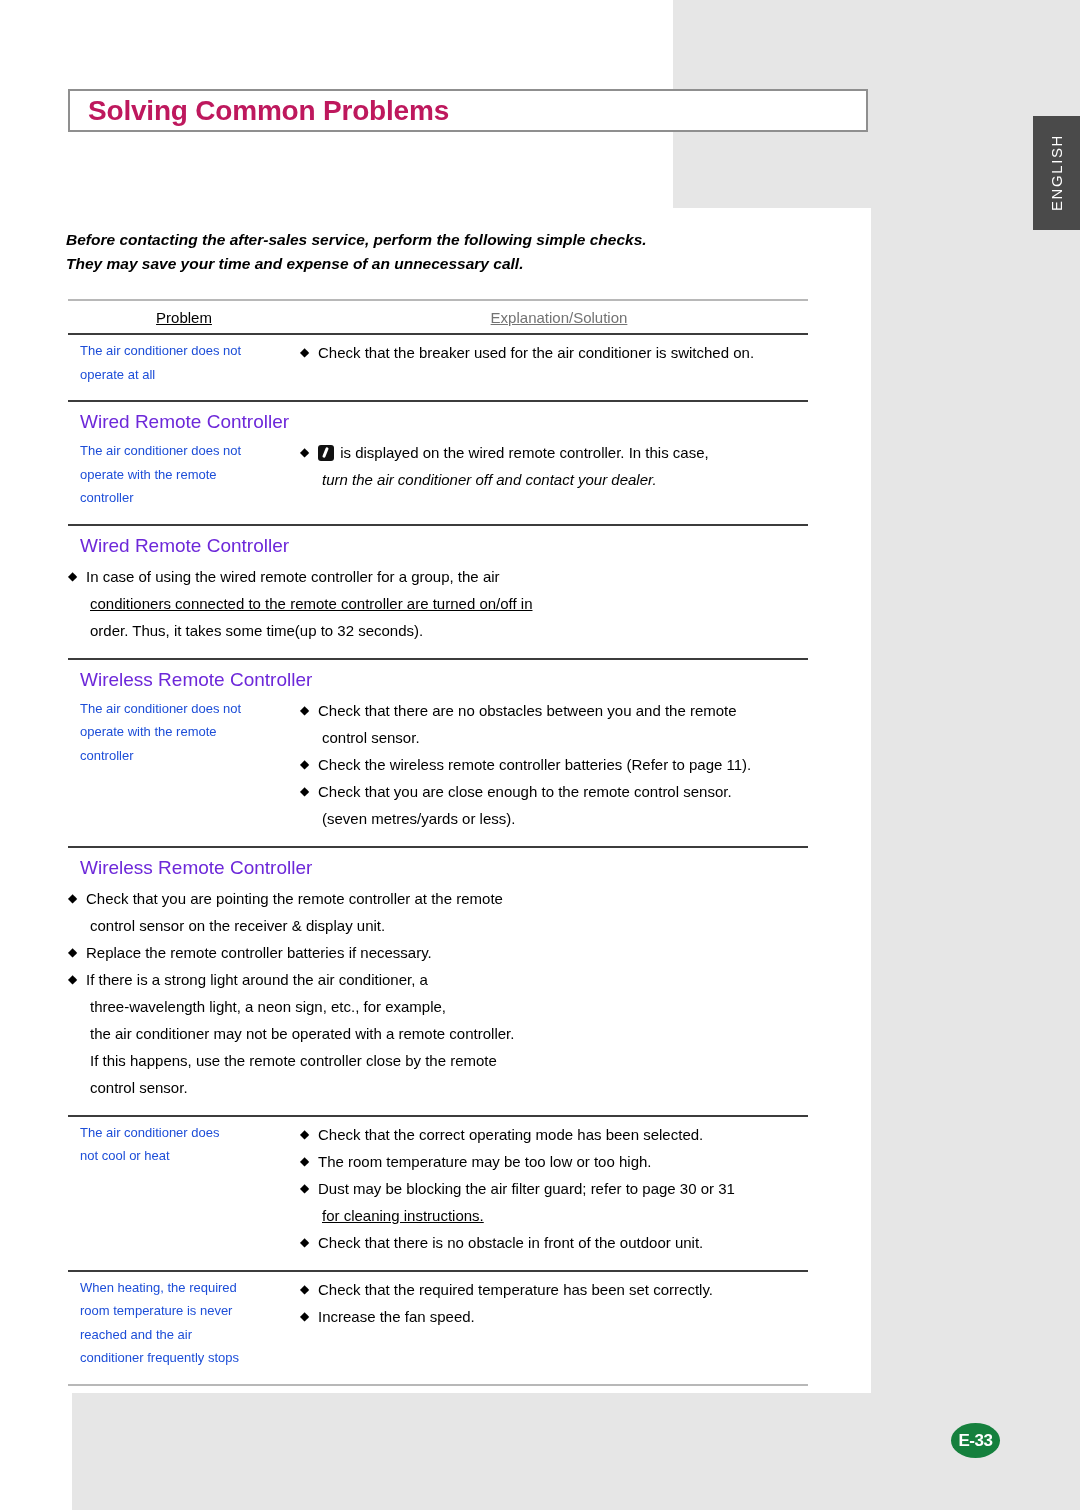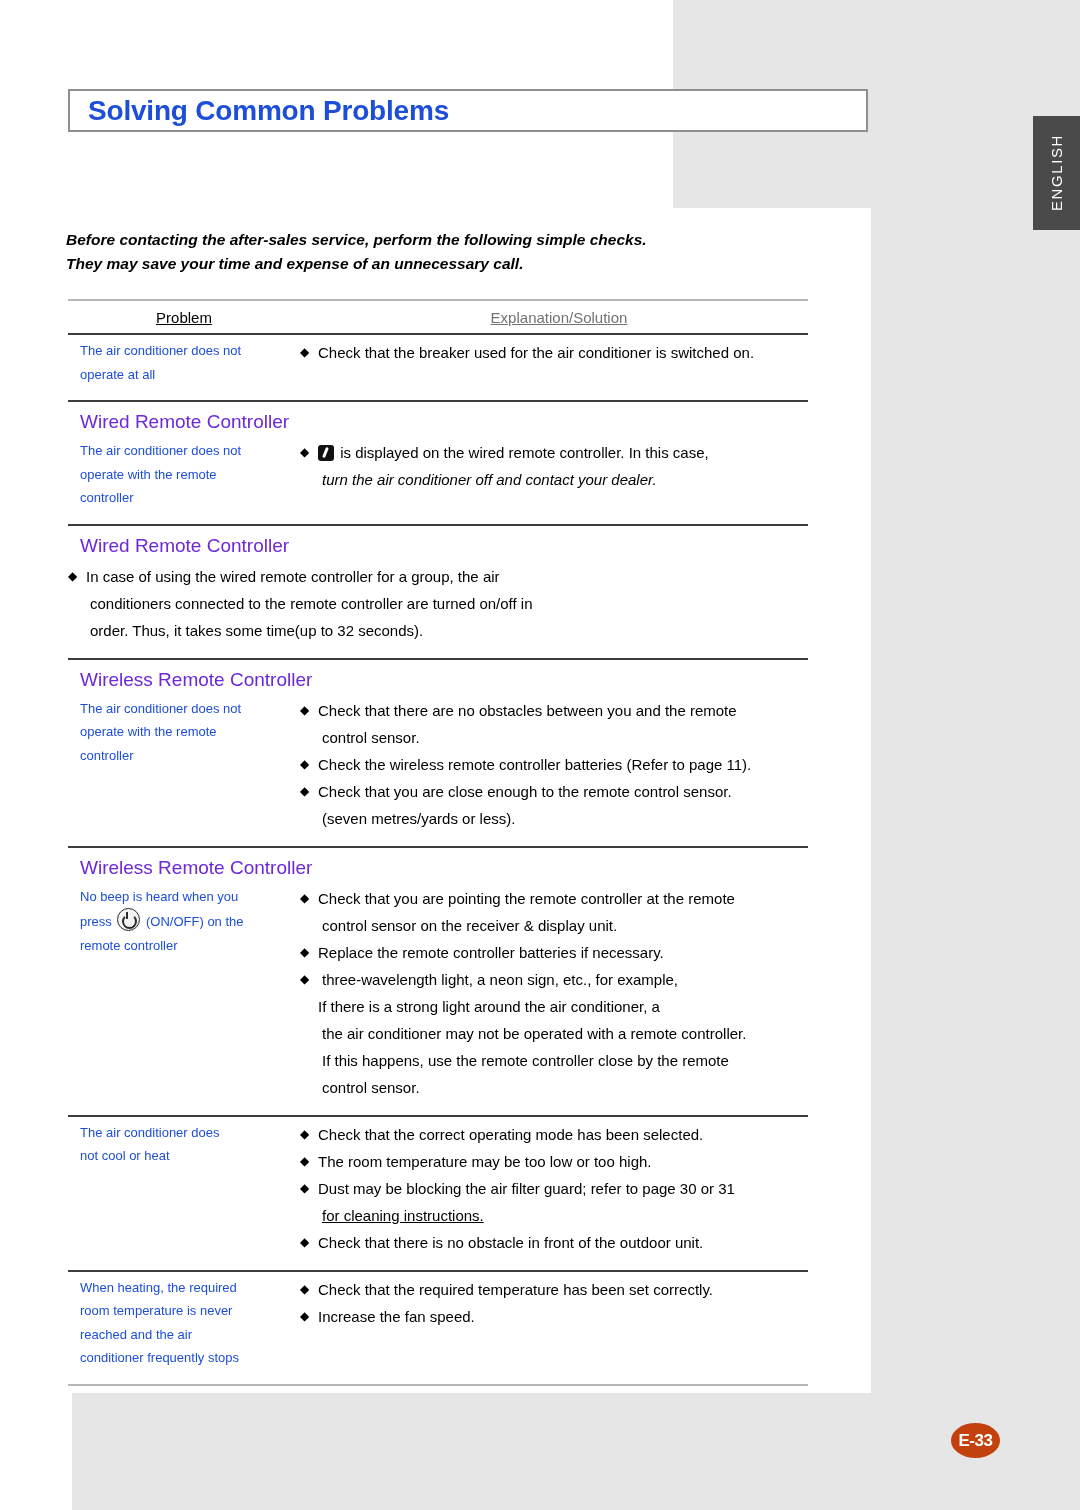--- a/index.html
+++ b/index.html
@@ -104,21 +104,21 @@
     background: #ffffff;
     box-sizing: border-box;
     display: flex;
     align-items: center;
   }
   .title-box h1 {
     margin: 0;
     padding-left: 18px;
     font-size: 28px;
     font-weight: bold;
-    color: #1d4ed8;
+    color: #be185d;
     letter-spacing: -0.2px;
     font-family: "Liberation Sans", sans-serif;
   }
 
   
   .intro {
     position: absolute;
     left: 66px;
     top: 228px;
     width: 780px;
@@ -264,21 +264,21 @@
     border-top-color: transparent;
   }
 
   
   .page-badge {
     position: absolute;
     left: 951px;
     top: 1423px;
     width: 49px;
     height: 35px;
-    background: #c2410c;
+    background: #15803d;
     border-radius: 50%;
     display: flex;
     align-items: center;
     justify-content: center;
   }
   .page-badge span {
     color: #ffffff;
     font-size: 17px;
     font-weight: bold;
     letter-spacing: -0.5px;
@@ -351,21 +351,21 @@
           </div>
         </div>
         <div class="rule dark"></div>
         <div class="group-label">Wired Remote Controller</div>
         <div class="row">
           <div class="col-solution">
             <div class="bullet-line">
               <div class="diamond">◆</div>
               <div class="bullet-text">
                 <div>In case of using the wired remote controller for a group, the air</div>
-                <div style="padding-left: 4px;">conditioners connected to the remote controller are turned on/off in</div>
+                <div style="padding-left: 4px; text-decoration: underline;">conditioners connected to the remote controller are turned on/off in</div>
                 <div style="padding-left: 4px;">order. Thus, it takes some time(up to 32 seconds).</div>
               </div>
             </div>
           </div>
         </div>
         <div class="rule dark"></div>
         <div class="group-label">Wireless Remote Controller</div>
         <div class="row">
           <div class="col-problem">
             <div>The air conditioner does not</div>
@@ -391,44 +391,39 @@
               <div class="bullet-text">
                 <div>Check that you are close enough to the remote control sensor.</div>
                 <div style="padding-left: 4px;">(seven metres/yards or less).</div>
               </div>
             </div>
           </div>
         </div>
         <div class="rule dark"></div>
         <div class="group-label">Wireless Remote Controller</div>
         <div class="row">
-          <div class="col-problem">
-            <div>No beep is heard when you</div>
-            <div><span>press </span><span class="icon-onoff"></span><span> (ON/OFF) on the</span></div>
-            <div>remote controller</div>
-          </div>
           <div class="col-solution">
             <div class="bullet-line">
               <div class="diamond">◆</div>
               <div class="bullet-text">
                 <div>Check that you are pointing the remote controller at the remote</div>
                 <div style="padding-left: 4px;">control sensor on the receiver &amp; display unit.</div>
               </div>
             </div>
             <div class="bullet-line">
               <div class="diamond">◆</div>
               <div class="bullet-text">
                 <div>Replace the remote controller batteries if necessary.</div>
               </div>
             </div>
             <div class="bullet-line">
               <div class="diamond">◆</div>
               <div class="bullet-text">
+                <div>If there is a strong light around the air conditioner, a</div>
                 <div style="padding-left: 4px;">three-wavelength light, a neon sign, etc., for example,</div>
-                <div>If there is a strong light around the air conditioner, a</div>
                 <div style="padding-left: 4px;">the air conditioner may not be operated with a remote controller.</div>
                 <div style="padding-left: 4px;">If this happens, use the remote controller close by the remote</div>
                 <div style="padding-left: 4px;">control sensor.</div>
               </div>
             </div>
           </div>
         </div>
         <div class="rule dark"></div>
         <div class="row">
           <div class="col-problem">

